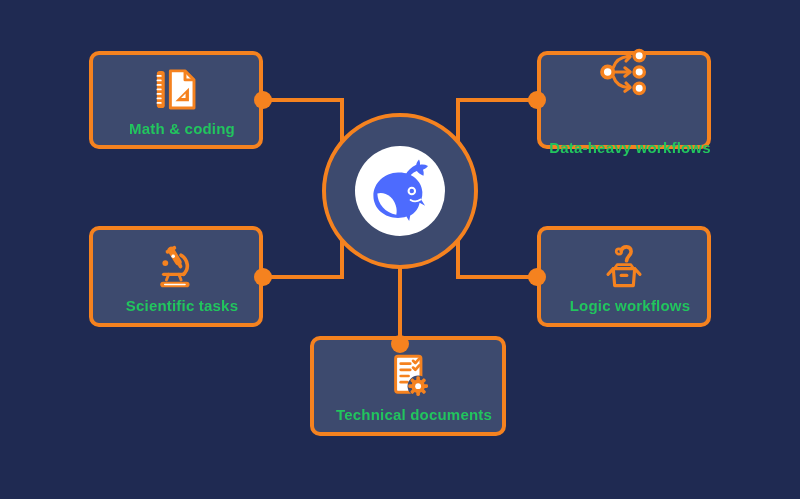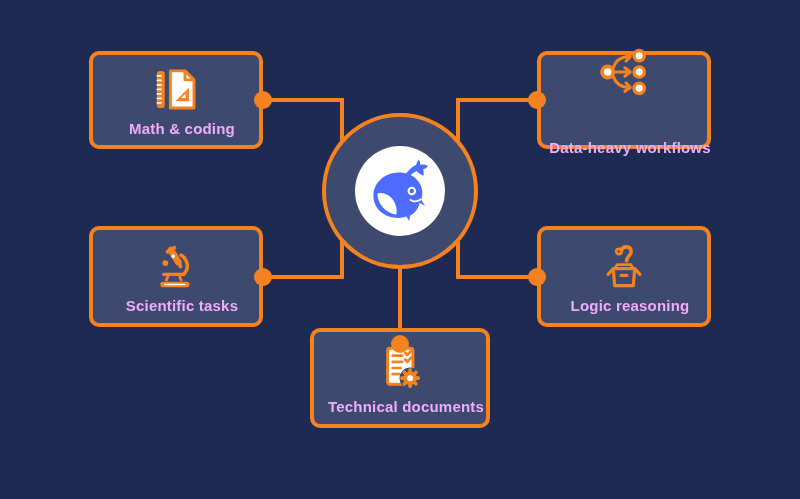--- a/index.html
+++ b/index.html
@@ -12,28 +12,28 @@
   .layer-bottom { z-index:1; }
   .layer-top { z-index:5; pointer-events:none; }
   .node {
     position:absolute; z-index:3; box-sizing:border-box;
     background:#3D4A6E; border:4px solid #F5821F; border-radius:10px;
     display:flex; flex-direction:column; align-items:center; justify-content:center;
     gap:3px; padding:4px 2px;
   }
   .node .icon { flex:0 0 auto; line-height:0; }
   .node .label {
-    color:#f0abfc; font-weight:bold; font-size:15px; letter-spacing:.2px;
+    color:#22c55e; font-weight:bold; font-size:15px; letter-spacing:.2px;
     white-space:nowrap; text-align:left;margin-left:12px;
   }
   .n-tl { left:89px;  top:51px;  width:174px; height:98px; }
   .n-tr { left:537px; top:51px;  width:174px; height:98px;gap:40px; }
   .n-ml { left:89px;  top:226px; width:174px; height:101px; }
   .n-mr { left:537px; top:226px; width:174px; height:101px; }
-  .n-bc { left:310px; top:328px; width:180px; height:100px; }
+  .n-bc { left:310px; top:336px; width:196px; height:100px; }
 </style>
 </head>
 <body>
 
 <div class="canvas">
 
   <svg class="layer layer-bottom" width="800" height="499" viewBox="0 0 800 499">
     <g stroke="#F5821F" stroke-width="4" fill="none">
       <path d="M263 100 H342 V160"></path>
       <path d="M537 100 H458 V160"></path>
@@ -129,21 +129,21 @@
           <path d="M21.5 9.5 C23 4.8 30 5 30.3 10 C30.5 13.5 26.8 14.2 26.3 18.5" stroke-width="3.2"></path>
           <circle cx="19.5" cy="10.2" r="2.4" stroke-width="2.4"></circle>
           <path d="M15.5 25.3 L18 21.8 H30 L32.5 25.3" stroke-width="2.4"></path>
           <path d="M14.5 25.5 H33.5 L32.3 40.5 H15.7 Z" stroke-width="2.8"></path>
           <path d="M14.5 25.5 L9.8 30.5" stroke-width="2.8"></path>
           <path d="M33.5 25.5 L38.2 30.5" stroke-width="2.8"></path>
           <path d="M21.5 31.5 H26.5" stroke-width="2.8"></path>
         </g>
       </svg>
     </span>
-    <span class="label">Logic reasoning</span>
+    <span class="label">Logic workflows</span>
   </div>
 
   <div class="node n-bc">
     <span class="icon">
       <svg width="54" height="54" viewBox="0 0 48 48">
         <rect x="13" y="6.5" width="22.5" height="32" rx="2" fill="#FFFFFF" stroke="#F5821F" stroke-width="2.6"></rect>
         <g stroke="#F5821F" stroke-width="2.4" fill="none" stroke-linecap="round" stroke-linejoin="round">
           <path d="M17.5 13 H26"></path>
             <path d="M17.5 18.5 H26"></path>
           <path d="M17.5 24 H24.5"></path>

